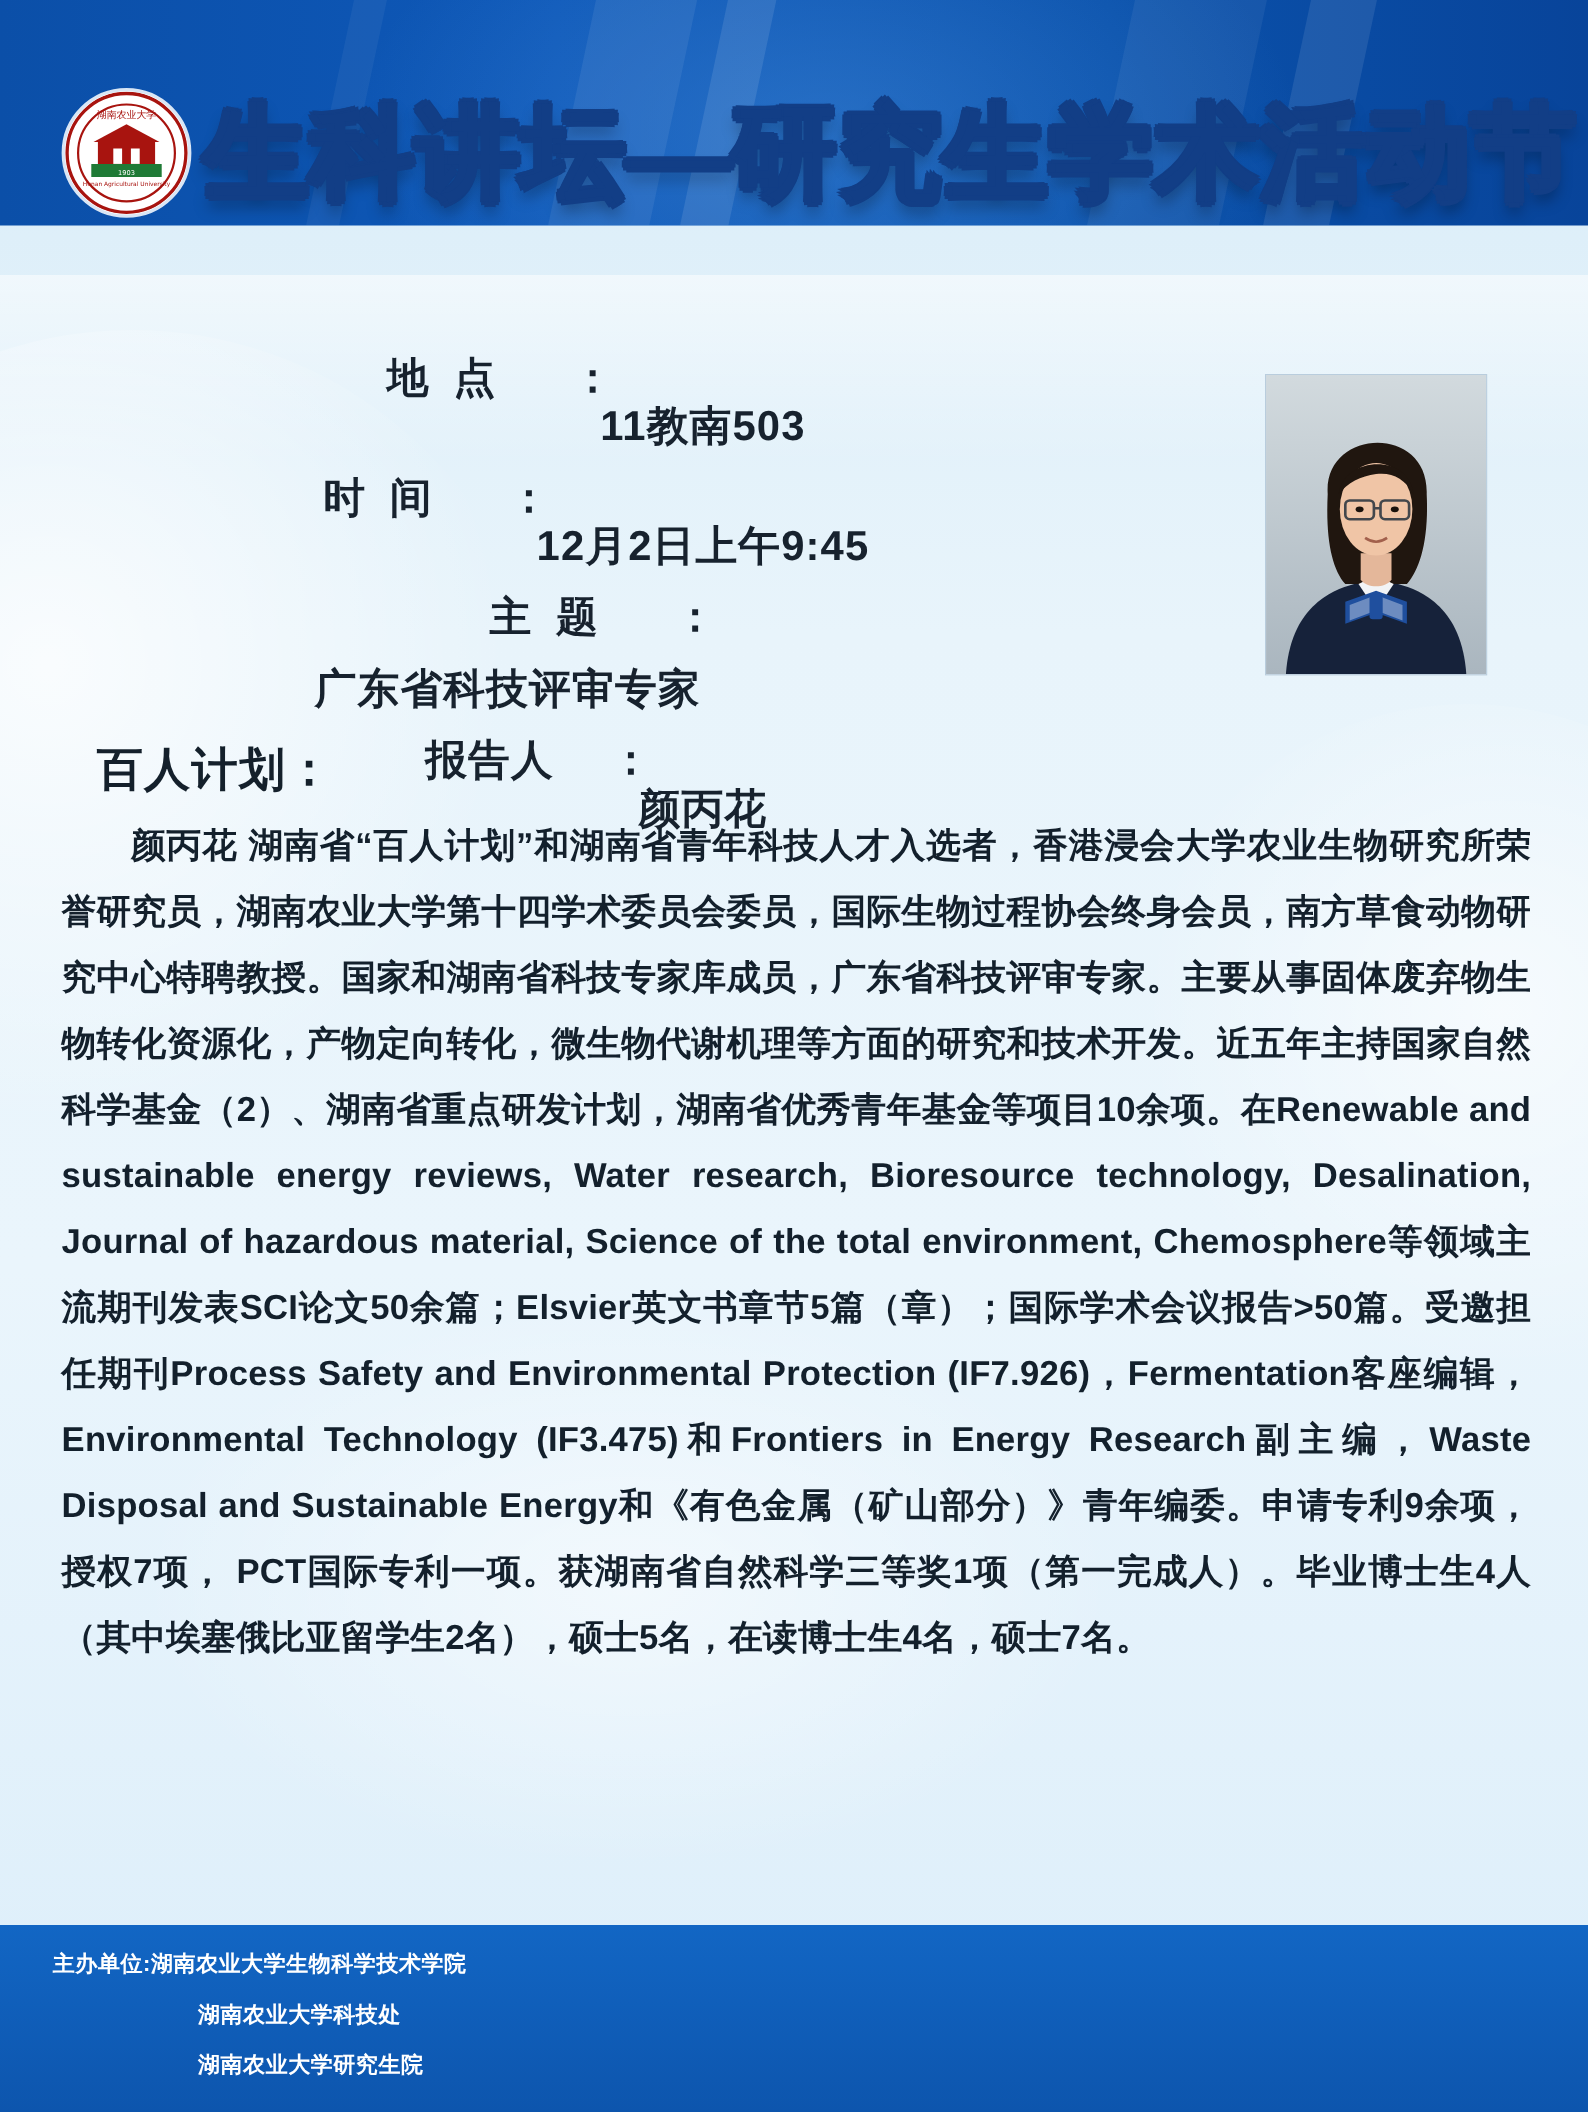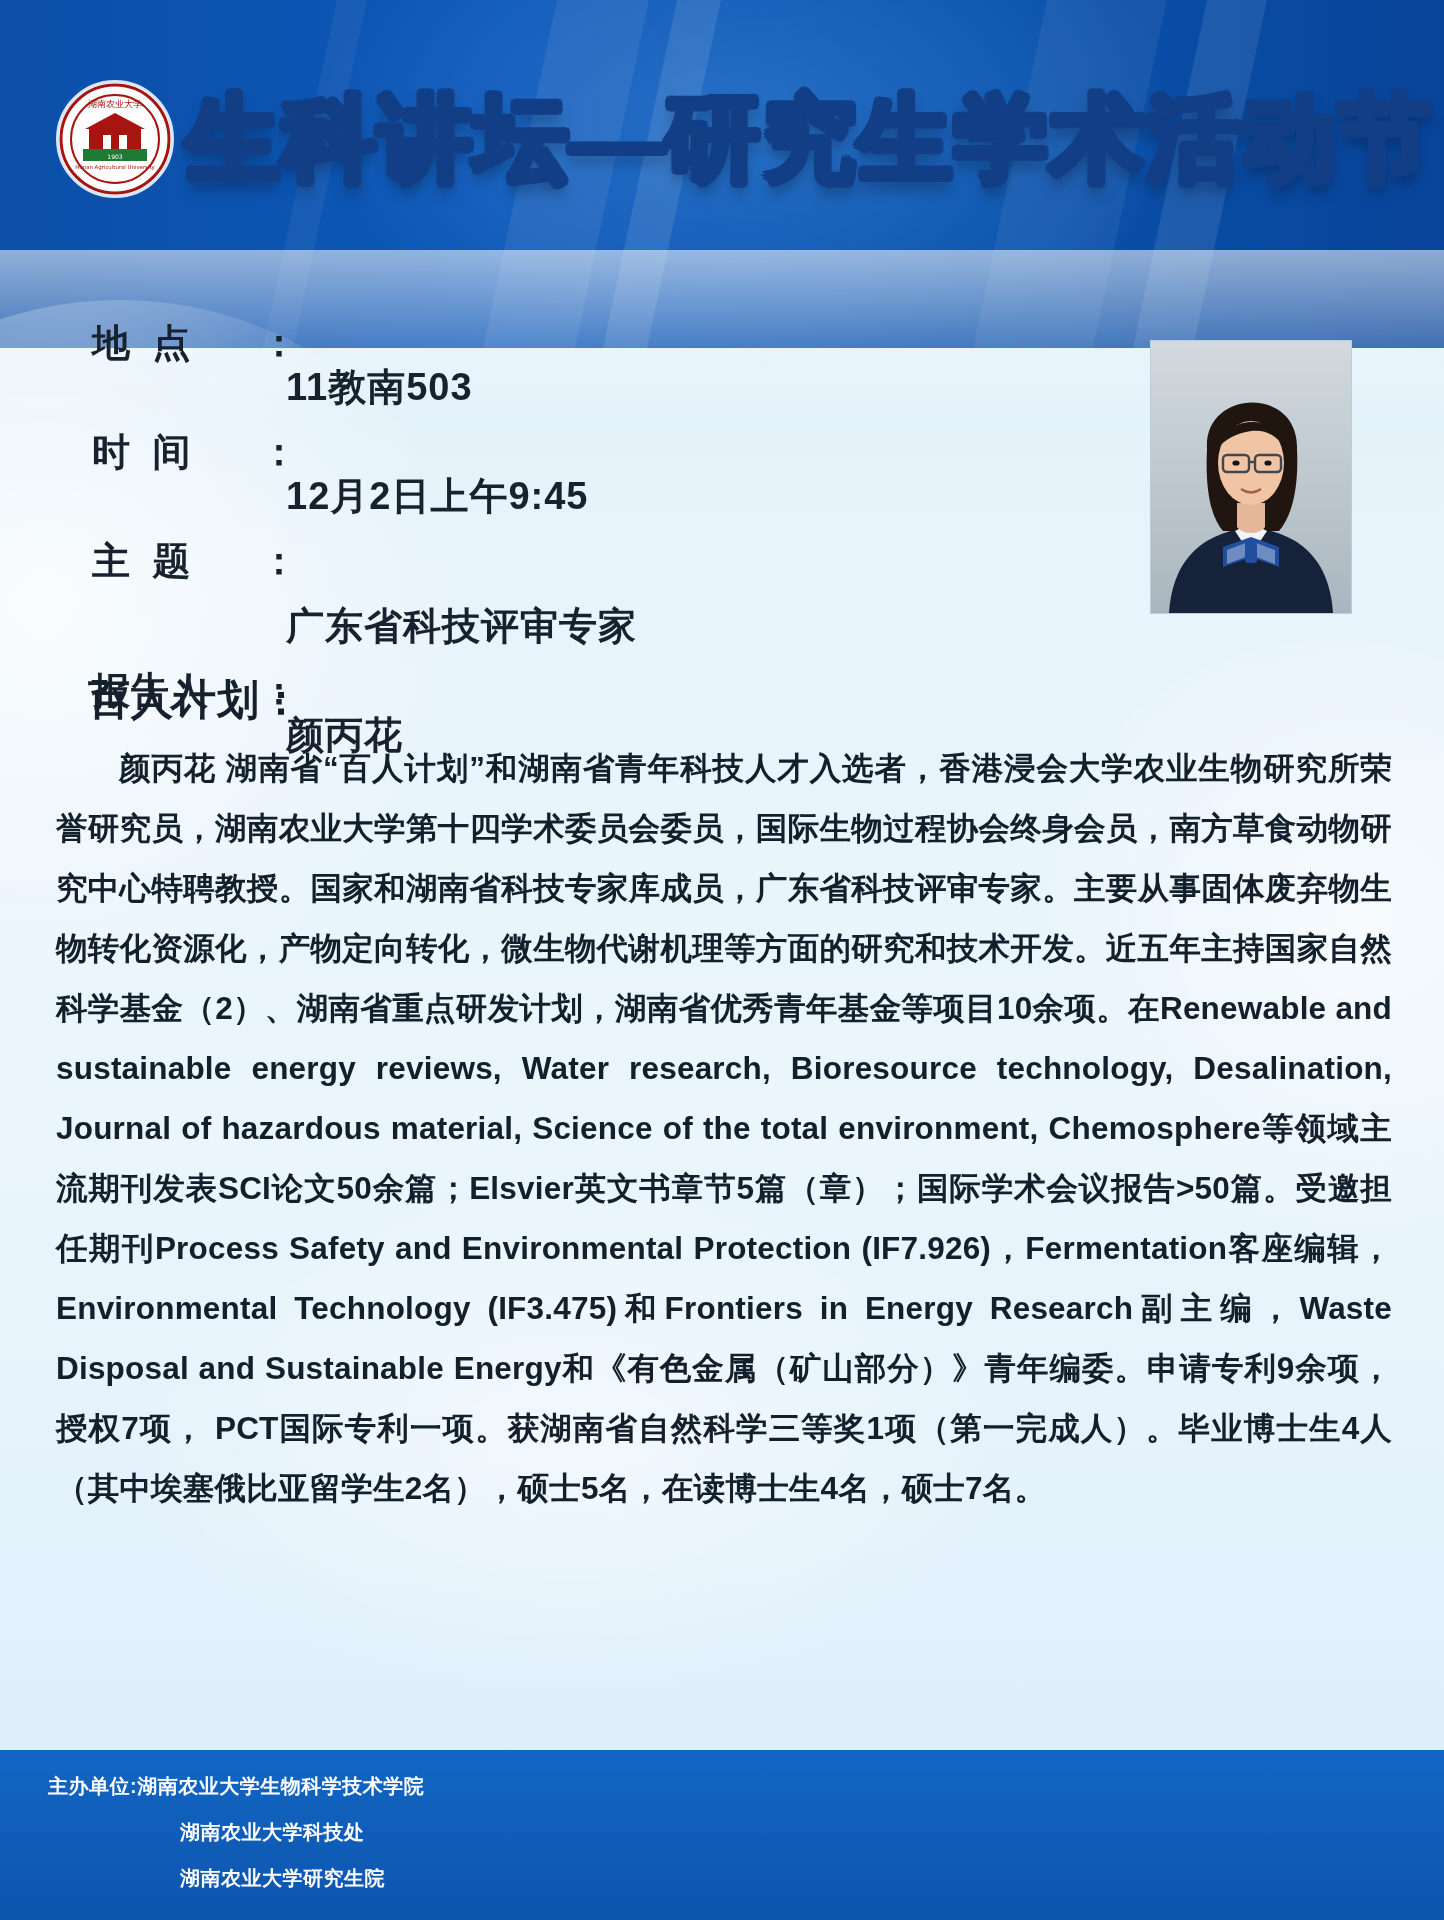--- a/index.html
+++ b/index.html
@@ -48,21 +48,21 @@
     position: absolute;
     left: 0; right: 0; top: 250px;
     height: 170px;
     background: linear-gradient(180deg, rgba(255,255,255,0.55), rgba(255,255,255,0) 100%);
     pointer-events: none;
   }
 
   
   .header {
     position: relative;
-    height: 348px;
+    height: 205px;
     background: linear-gradient(90deg, #0b4fa8 0%, #0e58b8 35%, #0a51ab 70%, #08449a 100%);
     overflow: hidden;
   }
   .header-stripe {
     position: absolute;
     top: 0; bottom: 0;
     background: rgba(255,255,255,0.07);
     transform: skewX(-12deg);
   }
   .hs1 { left: 520px; width: 92px; }
@@ -126,20 +126,21 @@
     width: 900px;
   }
   .info-row {
     display: flex;
     align-items: flex-start;
     margin-bottom: 14px;
     font-size: 38px;
     color: #17222e;
     font-weight: bold;
     letter-spacing: 1px;
+    justify-content: center;
   }
   .info-label {
     width: 168px;
     flex: 0 0 168px;
     color: #17222e;
     letter-spacing: 6px;
   }
   .info-label.tight { letter-spacing: 1px; }
   .info-colon {
     width: 26px;

